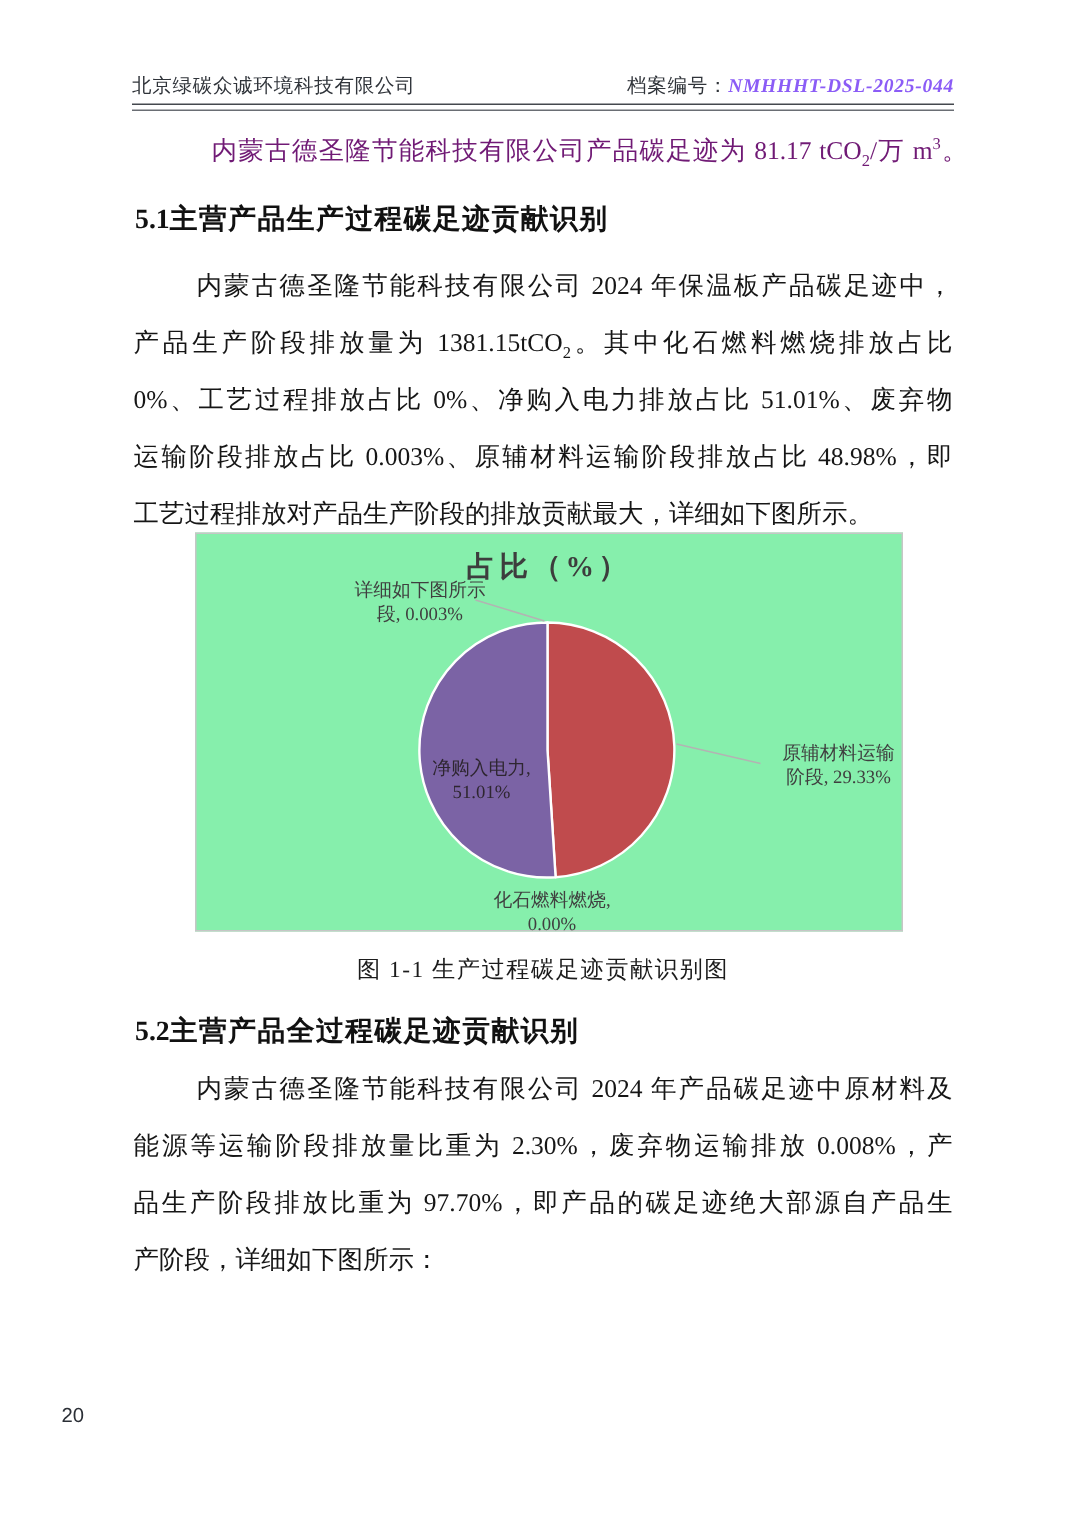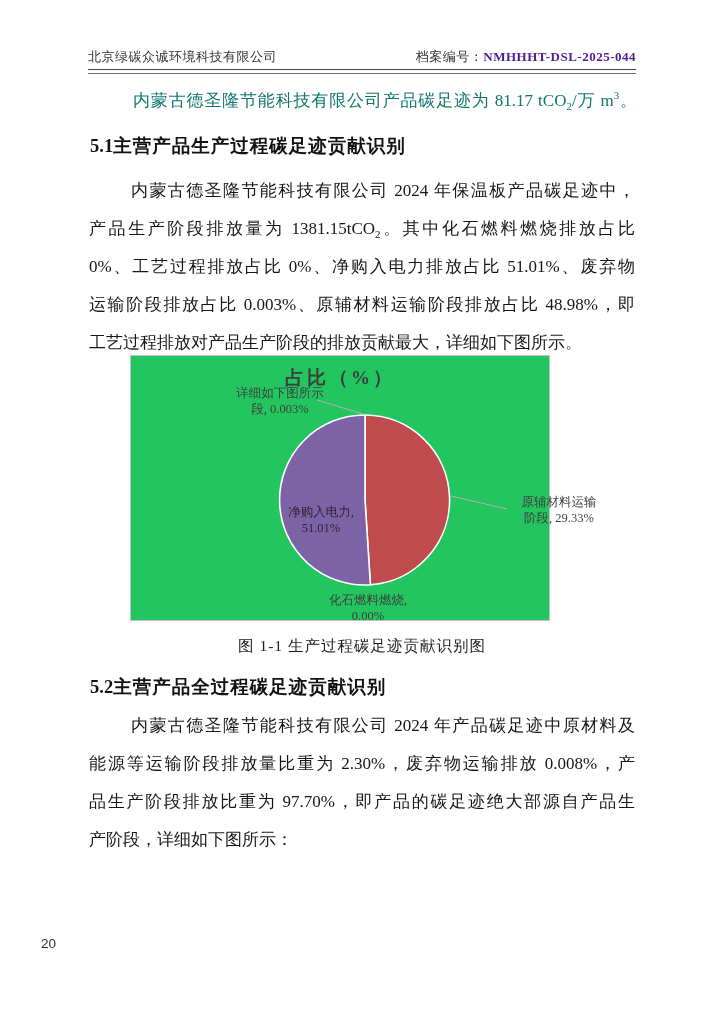--- a/index.html
+++ b/index.html
@@ -3,42 +3,42 @@
 <meta charset="utf-8">
 <style>
   html,body{margin:0;padding:0;background:#ffffff;}
   .page{
     position:relative;width:724px;height:1024px;background:#ffffff;overflow:hidden;
     font-family:"Liberation Serif","DejaVu Serif",serif;color:#1c1c1c;
   }
   
   .hdr{position:absolute;left:88px;top:48px;width:548px;display:flex;justify-content:space-between;
        font-size:13px;color:#30343a;letter-spacing:.5px;}
-  .hdr .arch b{font-weight:bold;color:#4c1d95;}
+  .hdr .arch b{font-weight:bold;color:#8b5cf6;font-style:italic;}
   .hdr-rule{position:absolute;left:88px;top:69px;width:548px;height:3px;
        border-top:1.6px solid #44484e;border-bottom:1px solid #6a6e74;}
   
-  .bodyline{position:absolute;left:91px;width:546px;font-size:17px;line-height:38px;
-       text-align:justify;color:#0f766e;}
+  .bodyline{position:absolute;left:99px;width:546px;font-size:17px;line-height:38px;
+       text-align:justify;color:#701a75;}
   .jl{text-align-last:justify;}
   .indent{text-indent:42px;}
   sub.s2{font-size:11px;line-height:0;}
   sup.s3{font-size:11px;line-height:0;}
   .intro{top:84px;line-height:34px;}
   .heading{position:absolute;left:90px;width:546px;font-size:18.5px;font-weight:bold;color:#111;
        letter-spacing:1px;white-space:nowrap;}
   .heading .num{letter-spacing:0;}
   .h51{top:133px;}
   .h52{top:674px;}
   .para{position:absolute;left:89px;width:546px;}
   .p2{top:172px;}
   .p3{top:707px;}
   .para .ln{font-size:17px;line-height:38px;text-align:justify;color:#161616;}
   
-  .chart{position:absolute;left:130px;top:355px;width:420px;height:266px;background:#22c55e;
+  .chart{position:absolute;left:130px;top:355px;width:472px;height:266px;background:#86efac;
        border:1px solid #c6c6c6;box-sizing:border-box;}
   .chart-title{position:absolute;left:0;top:9px;width:100%;text-align:center;
        font-size:19px;font-weight:bold;color:#3d3d3d;letter-spacing:3px;}
   .chart svg{position:absolute;left:0;top:0;}
   .plabel{position:absolute;font-size:12.5px;line-height:16px;color:#3f3f3f;text-align:center;}
   .lbl-waste{left:85px;top:29px;width:128px;}
   .lbl-raw{left:372px;top:138px;width:112px;}
   .lbl-elec{left:130px;top:148px;width:120px;color:#2e2630;}
   .lbl-fossil{left:177px;top:236px;width:120px;}
   

